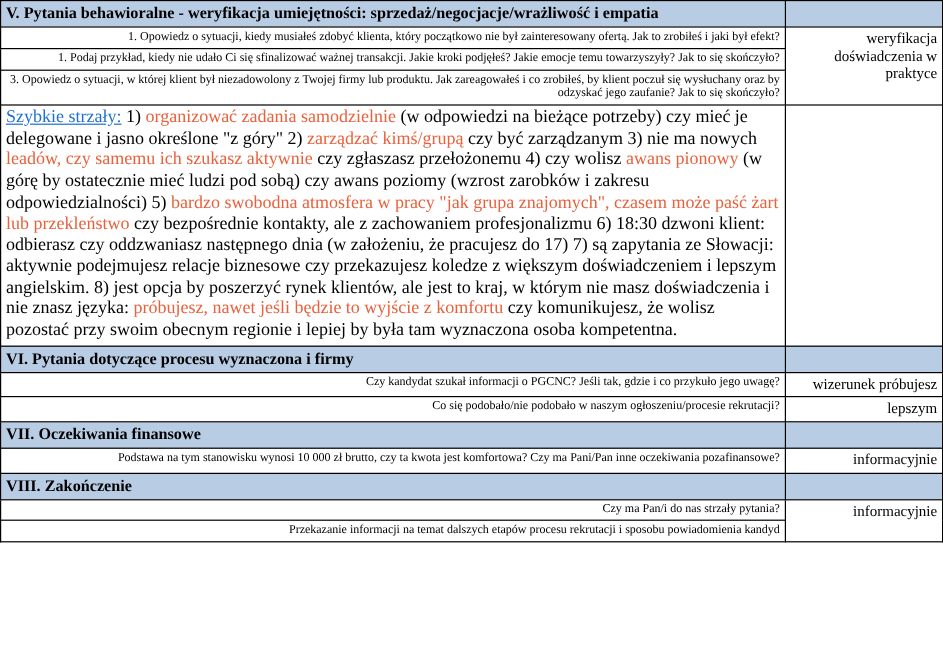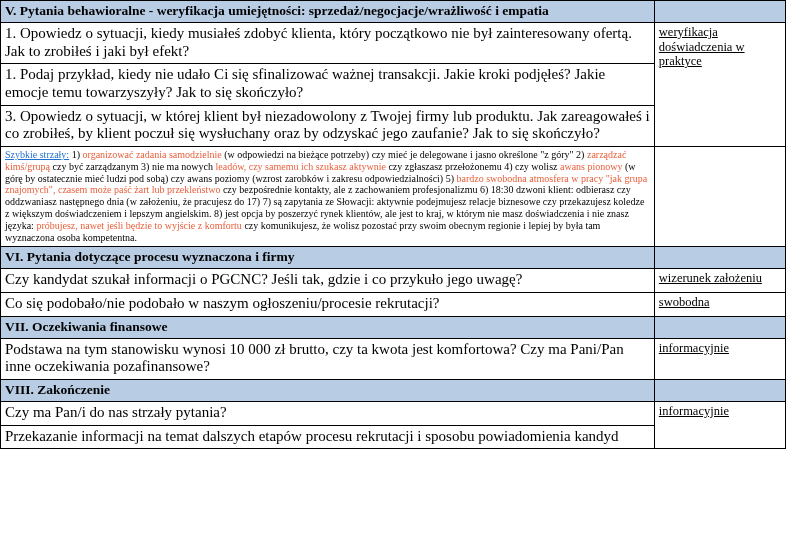--- a/index.html
+++ b/index.html
@@ -29,32 +29,32 @@
   }
   .section-head {
     background: #b8cce4;
     font-weight: bold;
     font-size: 13.5px;
     padding: 2px 4px 3px 4px;
   }
   .col-q { width: 653px; }
   .col-a { width: 131px; }
   td.note {
-    text-align: left;
+    text-align: right;
     vertical-align: middle;
     font-size: 12.5px;
     line-height: 1.25;
-    text-decoration: underline;
   }
   .q {
-    font-size: 15px;
+    font-size: 10px;
     line-height: 1.2;
+    text-align: right;
   }
   .bullets {
-    font-size: 10px;
+    font-size: 15px;
     line-height: 1.25;
   }
   .blue { color: #1f6fd0; text-decoration: underline; }
   .red { color: #e8603c; }
   .dark { color: #000000; }
   .cellpad-big { padding-top: 4px; padding-bottom: 5px; }
 </style>
 </head>
 <body>
 
@@ -89,25 +89,25 @@
       </td>
       <td>&nbsp;</td>
     </tr>
 
     <tr>
       <td class="section-head">VI. Pytania dotyczące procesu wyznaczona i firmy</td>
       <td class="section-head">&nbsp;</td>
     </tr>
     <tr>
       <td class="q">Czy kandydat szukał informacji o PGCNC? Jeśli tak, gdzie i co przykuło jego uwagę?</td>
-      <td class="note">wizerunek założeniu</td>
+      <td class="note">wizerunek próbujesz</td>
     </tr>
     <tr>
       <td class="q">Co się podobało/nie podobało w naszym ogłoszeniu/procesie rekrutacji?</td>
-      <td class="note">swobodna</td>
+      <td class="note">lepszym</td>
     </tr>
 
     <tr>
       <td class="section-head">VII. Oczekiwania finansowe</td>
       <td class="section-head">&nbsp;</td>
     </tr>
     <tr>
       <td class="q cellpad-big">Podstawa na tym stanowisku wynosi 10 000 zł brutto, czy ta kwota jest komfortowa? Czy ma Pani/Pan inne oczekiwania pozafinansowe?</td>
       <td class="note">informacyjnie</td>
     </tr>

